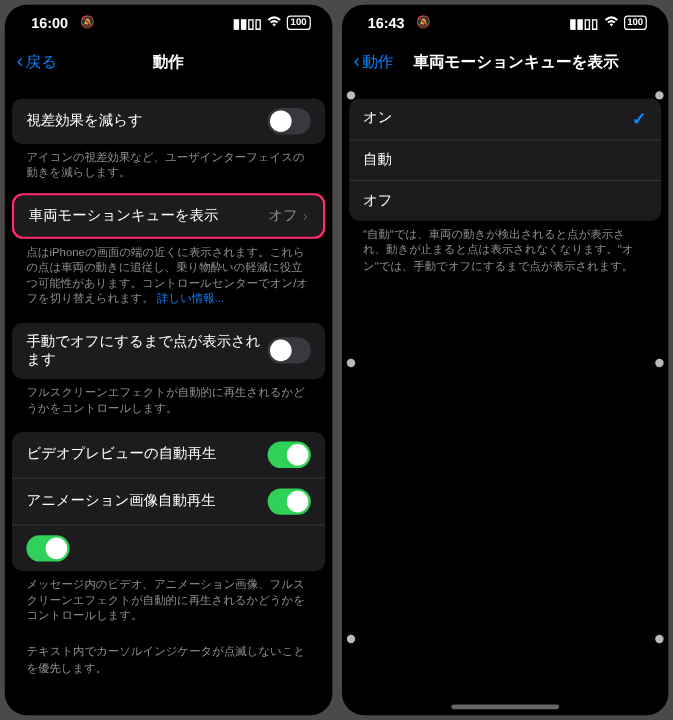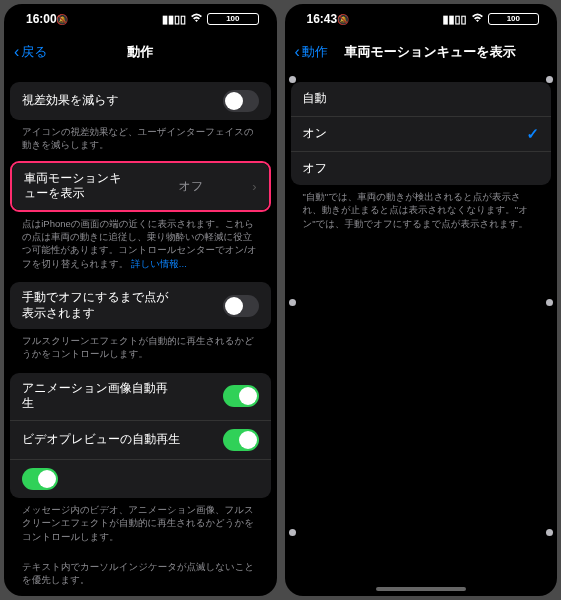--- a/index.html
+++ b/index.html
@@ -15,26 +15,26 @@
     flex: 1 1 0; display: flex; flex-direction: column;
     overflow: hidden; position: relative;
   }
 
   
   .statusbar {
     height: 30px; display: flex; align-items: center;
     justify-content: space-between; padding: 0 18px 0 22px;
     font-size: 12px; font-weight: 600; color: #fff;
   }
-  .sb-left { display: flex; align-items: center; gap: 0; }
+  .sb-left { display: flex; align-items: center; gap: 10px; }
   .sb-right { display: flex; align-items: center; gap: 4px; }
   .sb-signal, .sb-wifi { font-size: 11px; }
   .sb-batt {
     border: 1px solid #fff; border-radius: 3px;
-    font-size: 8px; font-weight: 700; padding: 0 18px;
+    font-size: 8px; font-weight: 700; padding: 0 2px;
     line-height: 10px; min-width: 19px; text-align: left;
   }
 
   
   .navbar {
     height: 36px; display: flex; align-items: center;
     position: relative; padding: 0 10px;
   }
   .nav-back {
     display: flex; align-items: center; gap: 2px;
@@ -54,21 +54,21 @@
   .group { margin-top: 12px; }
   .block {
     background: #1c1c1e; border-radius: 9px; overflow: hidden;
   }
   .row {
     display: flex; align-items: center; justify-content: space-between;
     min-height: 34px; padding: 8px 12px;
     border-top: 0.5px solid #333;
     position: relative;
   }
-  .block .row:first-child { border-top: none; gap: 45px; }
+  .block .row:first-child { border-top: none; }
   .row-label { color: #fff; font-size: 12px; line-height: 1.3; flex: 1; }
   .row-value { color: #8e8e93; font-size: 12px; margin-left: 6px; }
   .row-chevron { color: #555; font-size: 13px; margin-left: 4px; }
   .row-check { color: #0a84ff; font-size: 15px; font-weight: 700; }
 
   .footer {
     color: #8e8e93; font-size: 9.5px; line-height: 1.4;
     padding: 5px 12px 0;
   }
   .footer a { color: #0a84ff; text-decoration: none; text-align: right; }
@@ -173,25 +173,25 @@
           <span class="row-label">手動でオフにするまで点が表示されます</span>
           <div class="toggle"></div>
         </div>
       </div>
       <div class="footer">フルスクリーンエフェクトが自動的に再生されるかどうかをコントロールします。</div>
     </div>
 
     <div class="group">
       <div class="block">
         <div class="row">
+          <span class="row-label">ビデオプレビューの自動再生</span>
+          <div class="toggle on"></div>
+        </div>
+        <div class="row">
           <span class="row-label">アニメーション画像自動再生</span>
-          <div class="toggle on"></div>
-        </div>
-        <div class="row">
-          <span class="row-label">ビデオプレビューの自動再生</span>
           <div class="toggle on"></div>
         </div>
         <div class="row">
           <div class="toggle on"></div>
         </div>
       </div>
       <div class="footer">メッセージ内のビデオ、アニメーション画像、フルスクリーンエフェクトが自動的に再生されるかどうかをコントロールします。</div>
     </div>
 
     <div class="group">
@@ -223,25 +223,25 @@
       <span class="chev">‹</span>
       <span>動作</span>
     </div>
     <div class="nav-title">車両モーションキューを表示</div>
   </div>
 
   <div class="content">
     <div class="group">
       <div class="block">
         <div class="row">
-          <span class="row-label">自動</span>
-        </div>
-        <div class="row">
           <span class="row-label">オン</span>
           <span class="row-check">✓</span>
+        </div>
+        <div class="row">
+          <span class="row-label">自動</span>
         </div>
         <div class="row">
           <span class="row-label">オフ</span>
         </div>
       </div>
       <div class="footer">"自動"では、車両の動きが検出されると点が表示され、動きが止まると点は表示されなくなります。"オン"では、手動でオフにするまで点が表示されます。</div>
     </div>
   </div>
 
   <div class="dot tl"></div>

